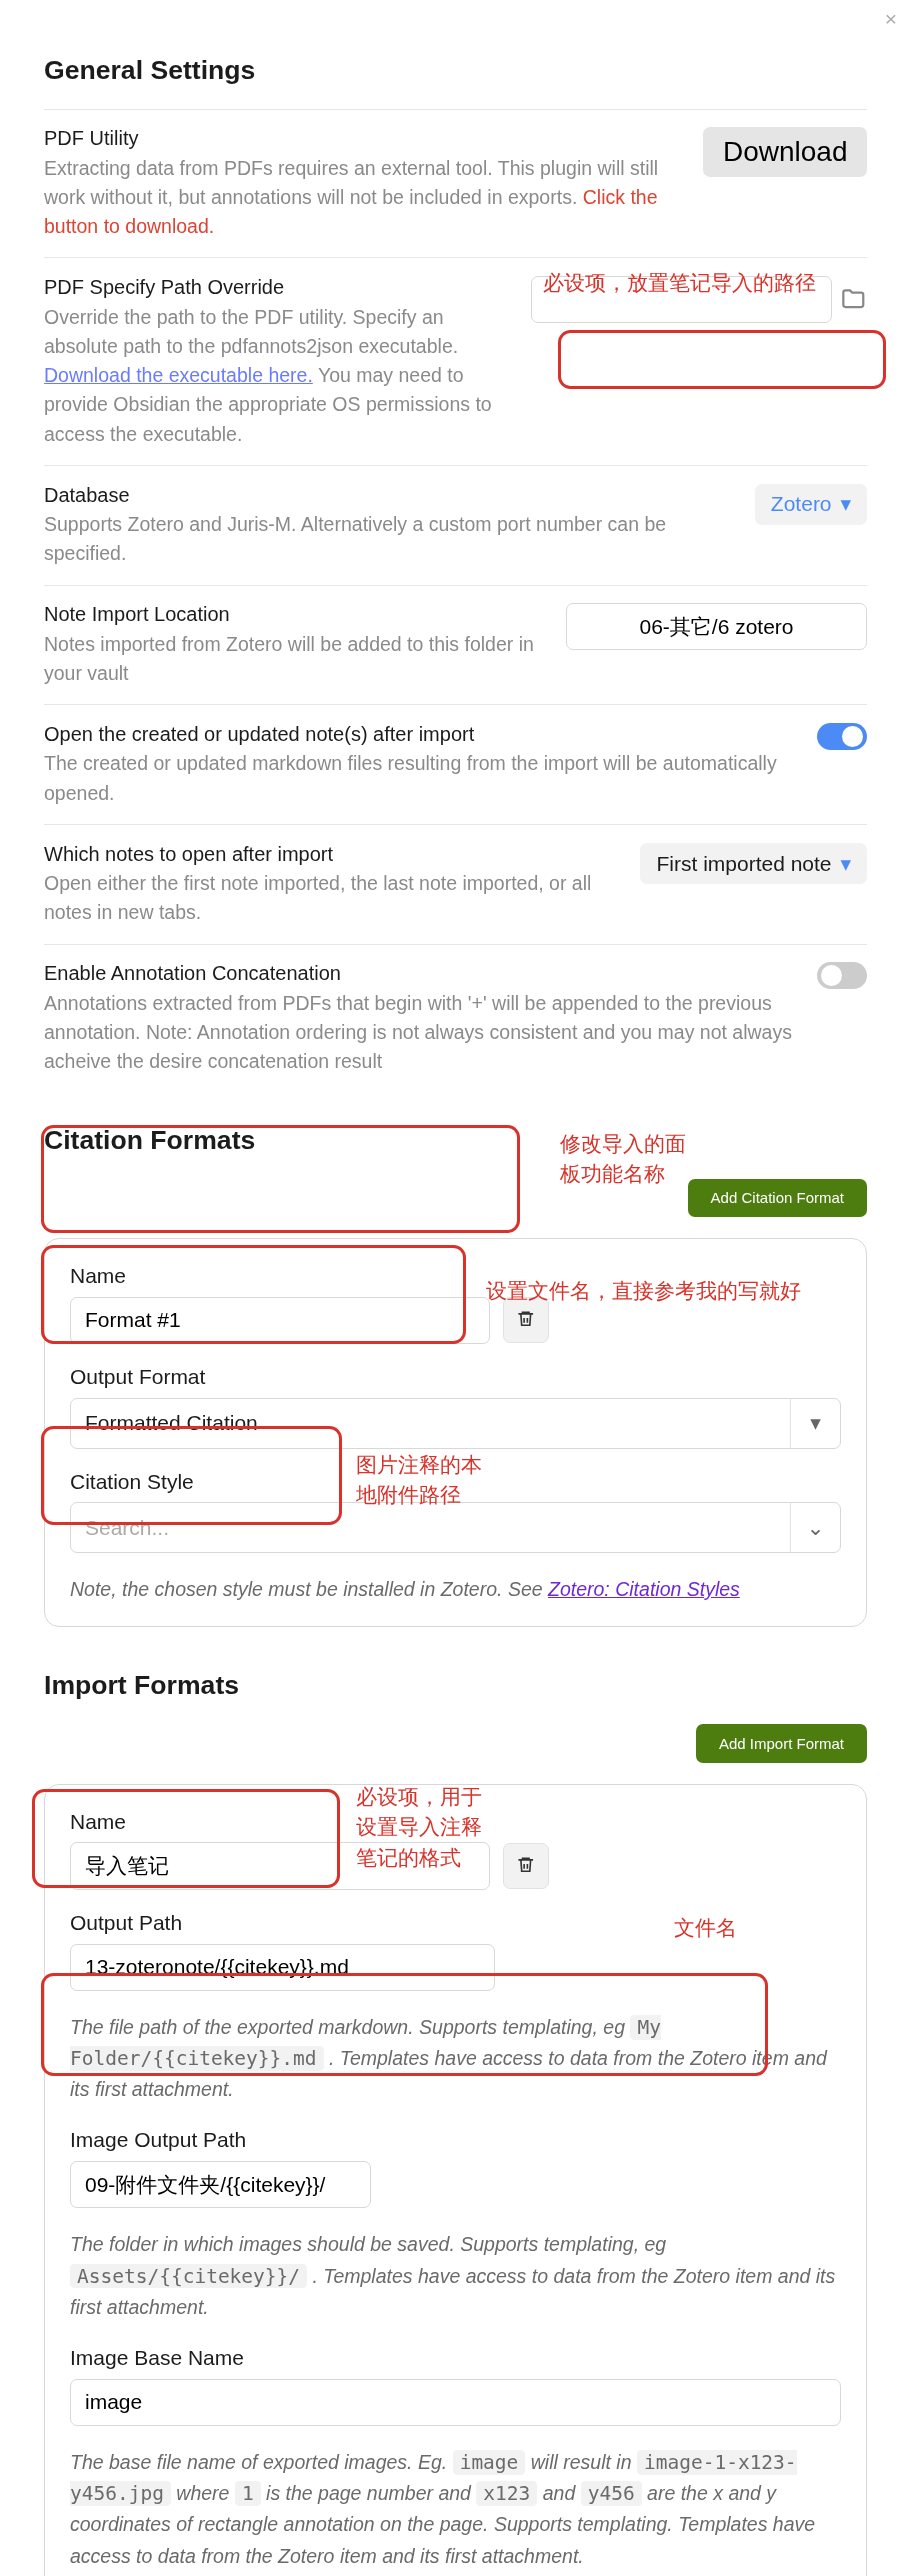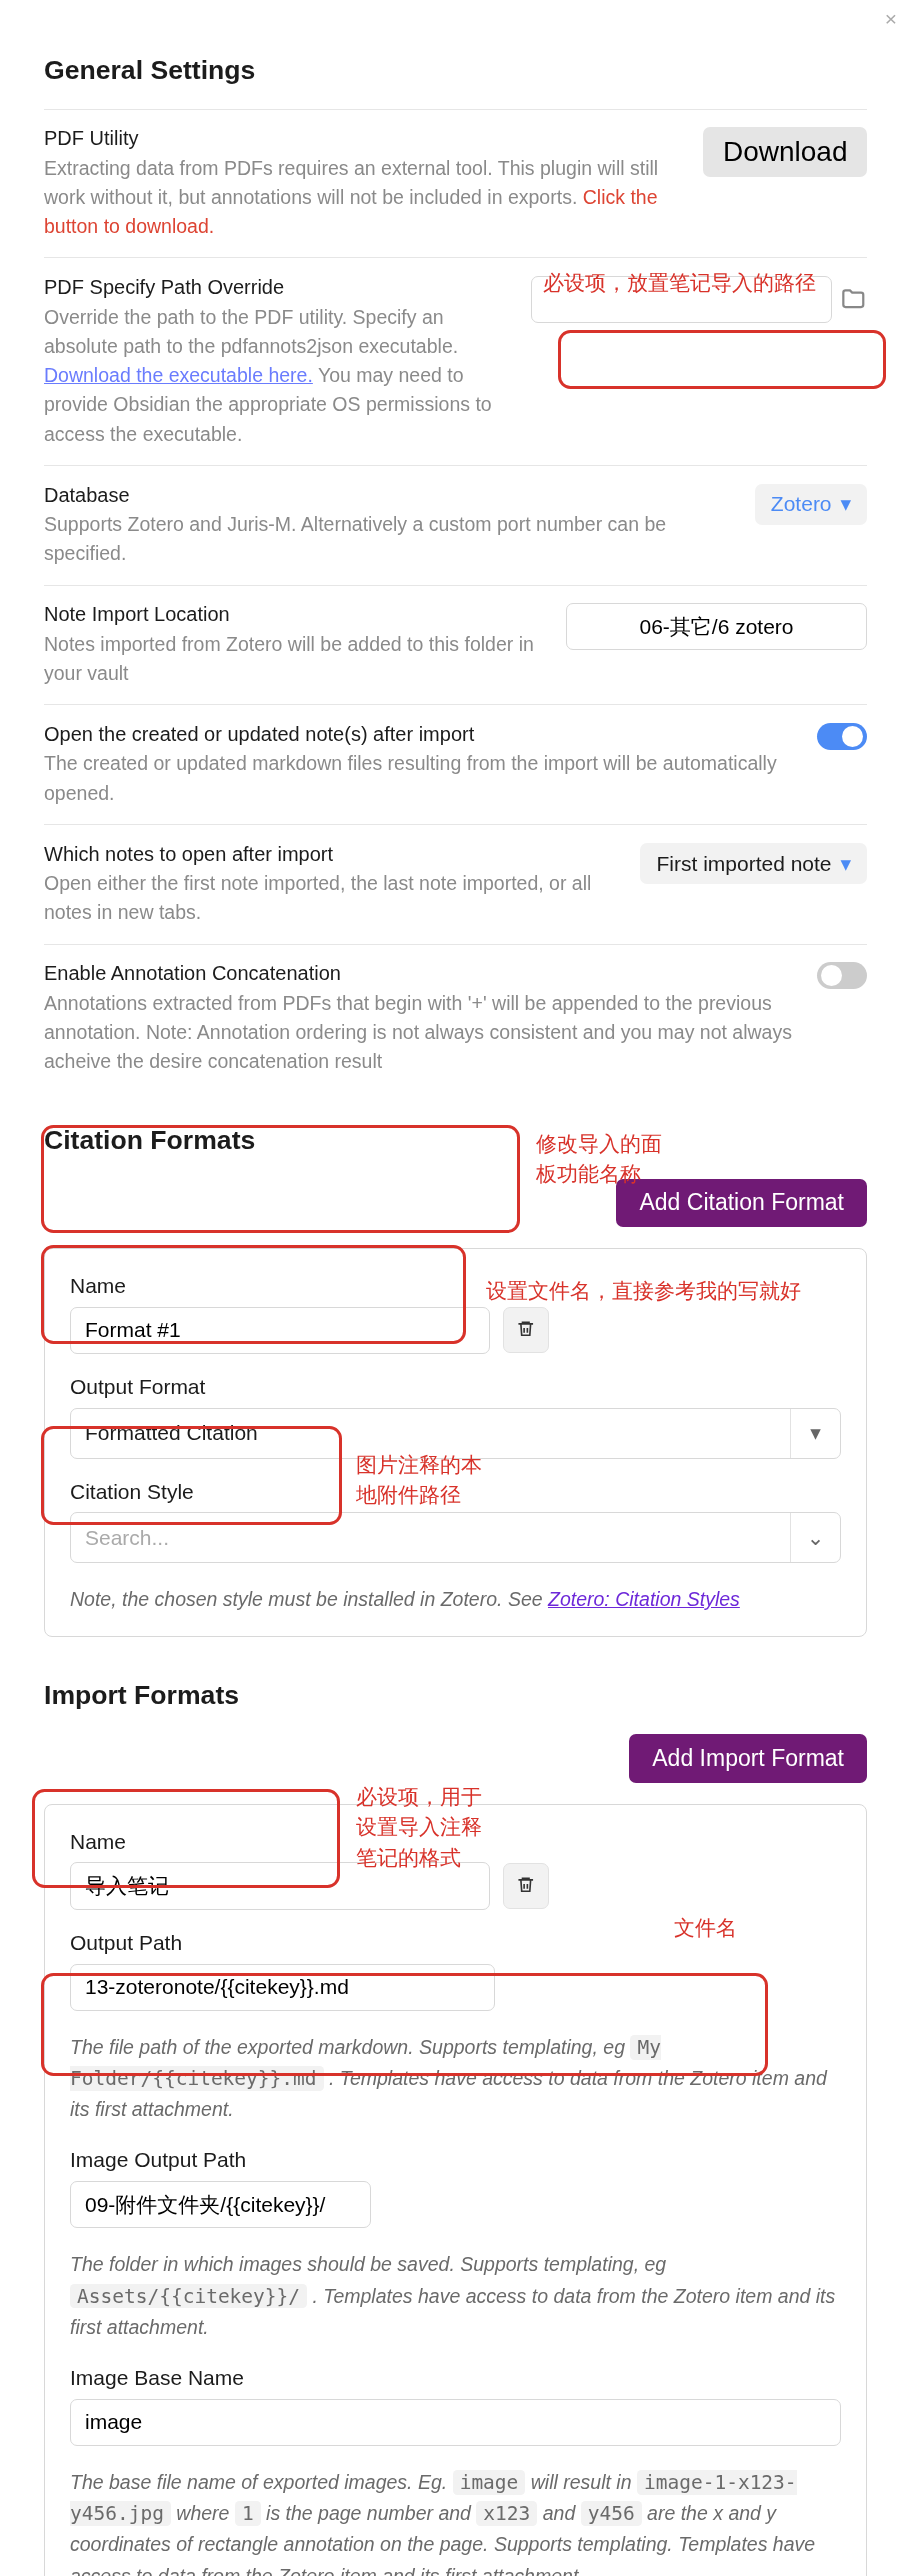--- a/index.html
+++ b/index.html
@@ -9,32 +9,32 @@
 .section-title { font-size: 26.6px; font-weight: 600; margin: 19.5px 0 23px 0; }
 .setting-row { display: flex; align-items: flex-start; justify-content: space-between; border-top: 0.9px solid #e6e6e6; padding: 17.7px 0 16px 0; gap: 21px; }
 .setting-row:first-of-type { border-top: none; }
 .setting-main { flex: 1; min-width: 0; }
 .setting-title { font-size: 20px; font-weight: 500; margin-bottom: 3.5px; }
 .setting-desc { font-size: 19.5px; color: #8a8a8a; line-height: 1.5; }
 .setting-desc a { color: #6a7cfd; text-decoration: underline; }
 .setting-desc .red { color: #d43; }
 .setting-control { display: flex; align-items: center; gap: 8.9px; flex-shrink: 0; }
 .btn { background: #e5e5e5; border: none; border-radius: 7px; padding: 8.9px 19.5px; font-size: 28px; cursor: pointer; }
-.btn-accent { background: #701a75; color: #fff; padding: 10.6px 23px; font-size: 23px; }
+.btn-accent { background: #4d7c0f; color: #fff; padding: 10.6px 23px; font-size: 15px; }
 .text-input { border: 0.9px solid #d8d8d8; border-radius: 7px; padding: 10.6px 14px; font-size: 21px; min-width: 230px; background: #fff; }
 .text-input.wide { width: 100%; }
 .select-like { display: inline-flex; align-items: center; gap: 8.9px; background: #f2f2f2; border-radius: 7px; padding: 8.9px 16px; font-size: 21px; cursor: pointer; }
 .select-like .caret { color: #4c8bf5; }
 .select-accent { color: #4c8bf5; }
 .toggle { width: 50px; height: 26.6px; border-radius: 886px; background: #ccc; position: relative; cursor: pointer; }
 .toggle::after { content: ''; position: absolute; width: 21px; height: 21px; border-radius: 50%; background: #fff; top: 2.7px; left: 3.5px; transition: left .15s; }
 .toggle.on { background: #4c8bf5; }
 .toggle.on::after { left: 25px; }
 .folder-icon { width: 26.6px; height: 26.6px; display: inline-block; }
-.card { border: 0.9px solid #d8d8d8; border-radius: 8px; padding: 25px 25px 21px 25px; margin-top: 21px; }
+.card { border: 0.9px solid #d8d8d8; border-radius: 15px; padding: 25px 25px 21px 25px; margin-top: 21px; }
 .card .field-label { font-size: 21px; margin-bottom: 8.9px; }
 .card .field { margin-bottom: 21px; }
 .card .note { font-size: 19.5px; color: #6a6a6a; font-style: italic; line-height: 1.6; margin-top: 8.9px; }
 .card .note a { color: #6d28d9; text-decoration: underline; }
 .card .note code { background: #f2f2f2; padding: 0.9px 7px; border-radius: 4.4px; font-style: normal; }
 .name-row { display: flex; gap: 12.4px; align-items: center; }
 .name-row .text-input { flex: 1; }
 .trash-btn { background: #f2f2f2; border: 0.9px solid #e2e2e2; border-radius: 7px; padding: 10.6px 12.4px; cursor: pointer; }
 .combo { display: flex; width: 100%; border: 0.9px solid #d8d8d8; border-radius: 7px; overflow: hidden; background: #fff; }
 .combo .combo-text { flex: 1; padding: 12.4px 14px; font-size: 21px; }
@@ -195,21 +195,21 @@
       <input class="text-input wide" type="text" value="image" style="">
     </div>
     <div class="note"><span>The base file name of exported images. Eg. </span><code>image</code><span> will result in </span><code>image-1-x123-y456.jpg</code><span> where </span><code>1</code><span> is the page number and </span><code>x123</code><span> and </span><code>y456</code><span> are the x and y coordinates of rectangle annotation on the page. Supports templating. Templates have access to data from the Zotero item and its first attachment.</span></div>
 
   </div>
 
   <div class="markup-text" style="top:268px; left:543px;">必设项，放置笔记导入的路径</div>
   <div class="markup" style="top:330px; left:558px; width:328px; height:59px;"></div>
 
   <div class="markup" style="top:1125px; left:41px; width:479px; height:108px;"></div>
-  <div class="markup-text" style="top:1129px; left:536px;">修改导入的面
+  <div class="markup-text" style="top:1129px; left:560px;">修改导入的面
 板功能名称</div>
 
   <div class="markup" style="top:1245px; left:41px; width:425px; height:99px;"></div>
   <div class="markup-text" style="top:1276px; left:486px;">设置文件名，直接参考我的写就好</div>
 
   <div class="markup" style="top:1426px; left:41px; width:301px; height:99px;"></div>
   <div class="markup-text" style="top:1450px; left:356px;">图片注释的本
 地附件路径</div>
 
   <div class="markup" style="top:1789px; left:32px; width:308px; height:99px;"></div>

